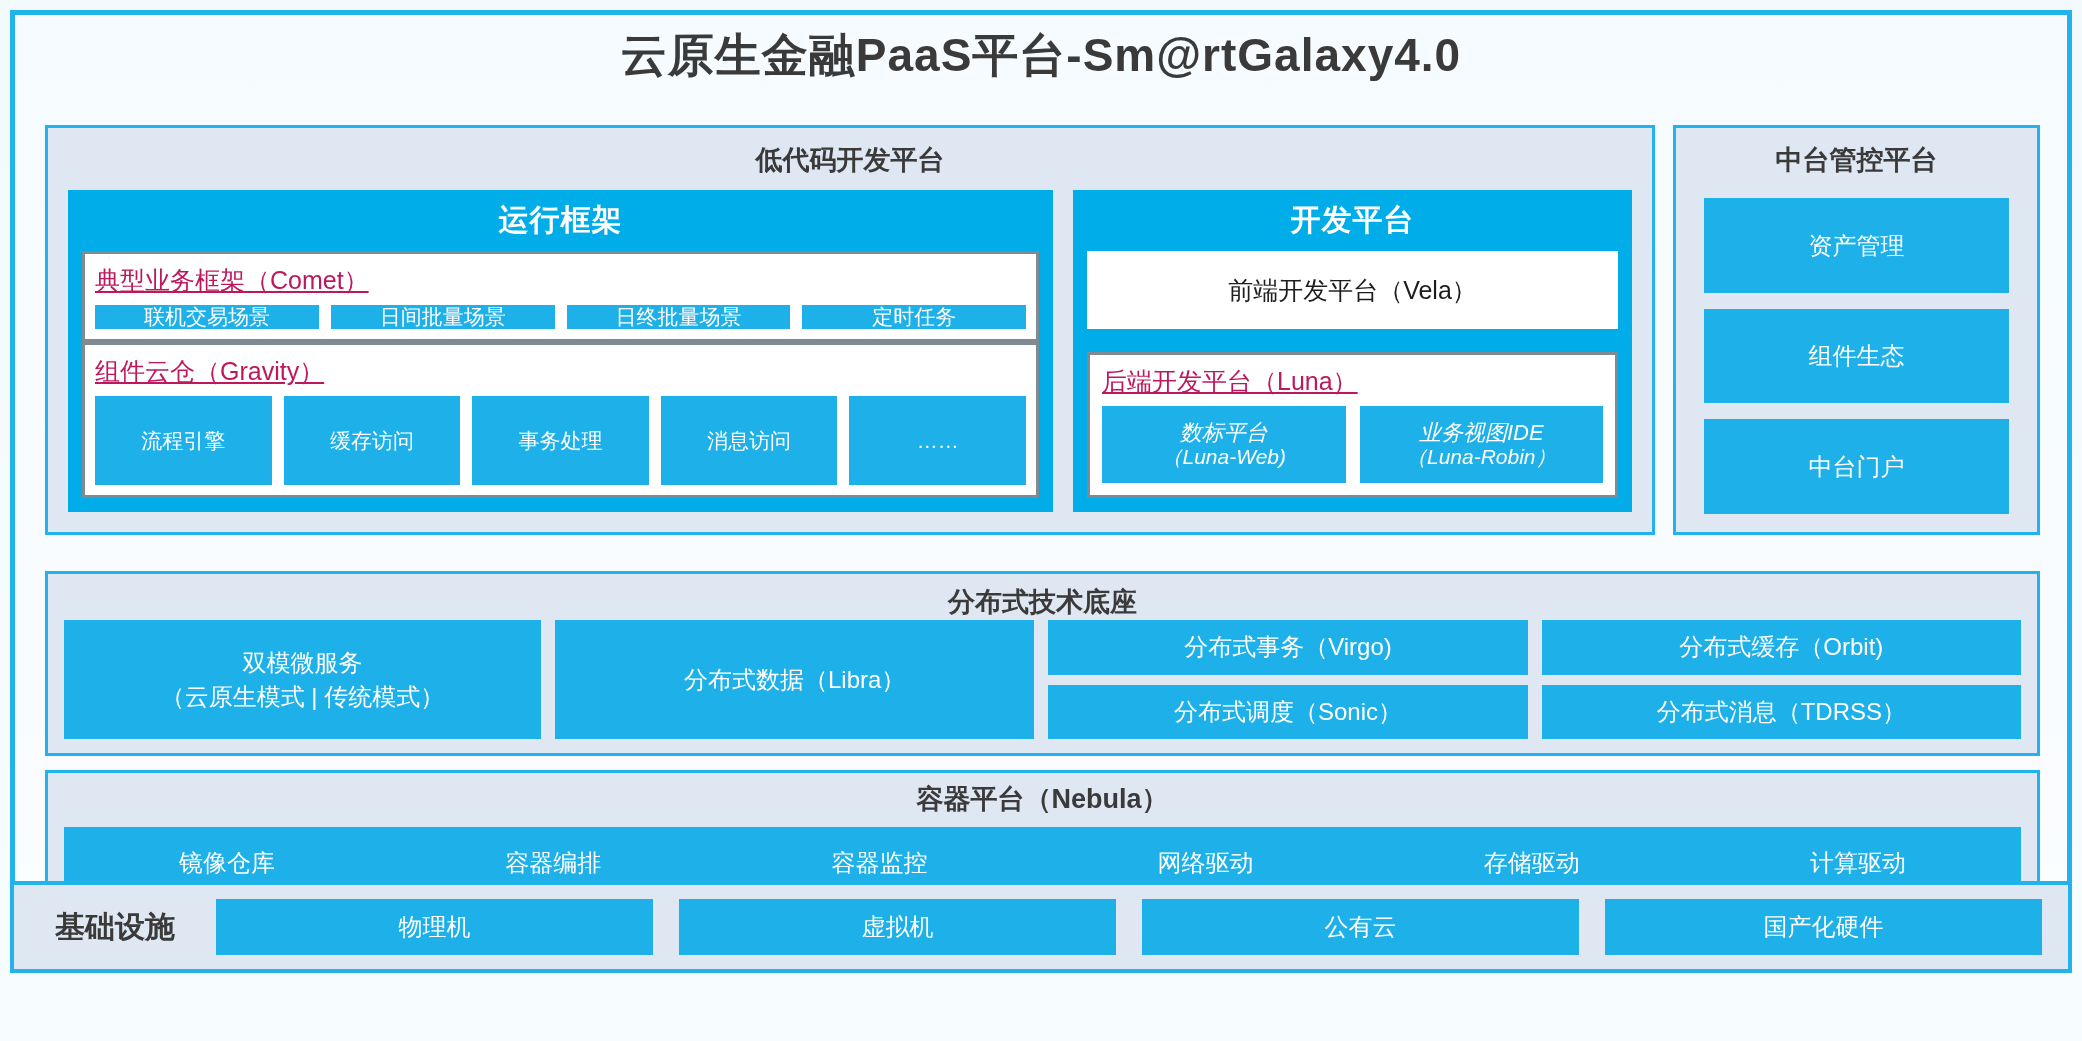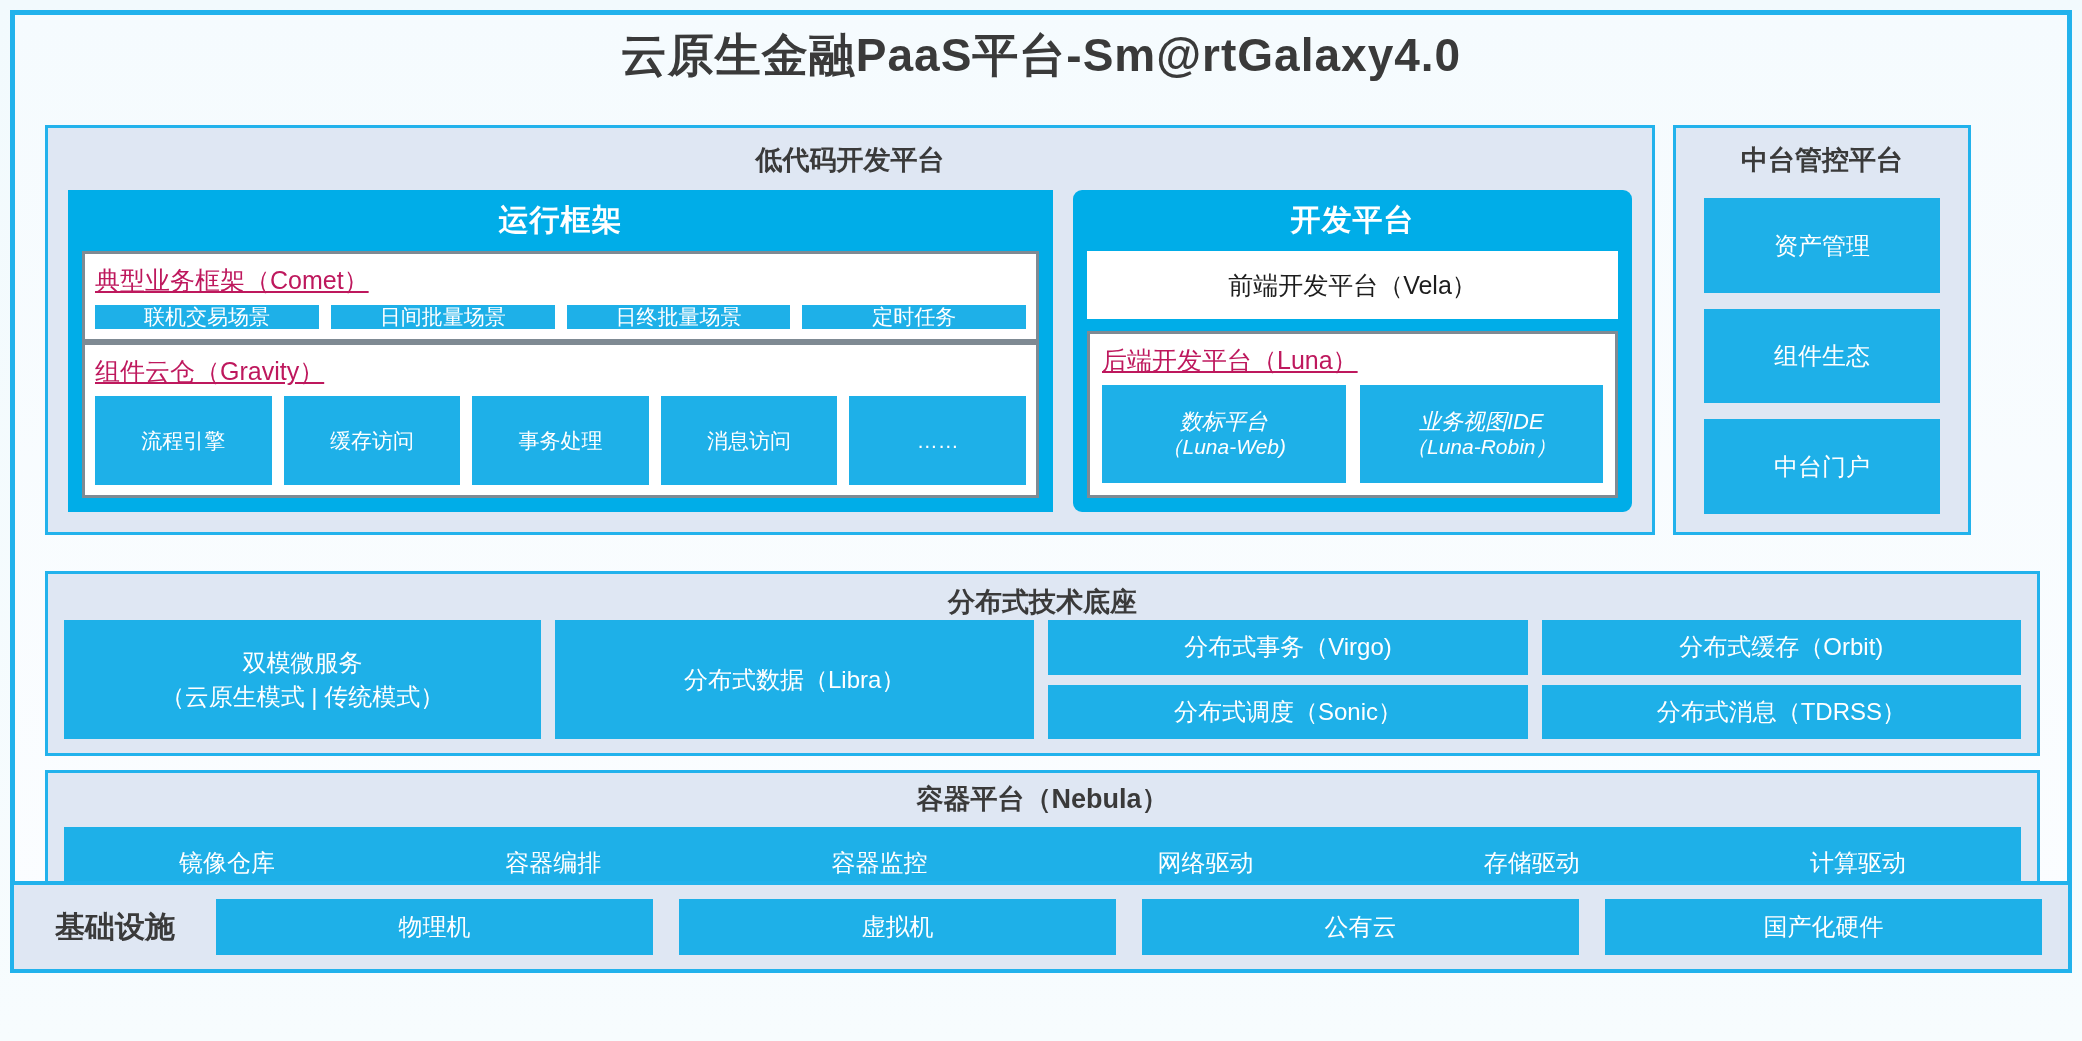--- a/index.html
+++ b/index.html
@@ -80,21 +80,21 @@
   }
   .bluecard-title {
     text-align: center;
     font-size: 30px;
     font-weight: bold;
     color: #ffffff;
     margin-bottom: 10px;
     letter-spacing: 1px;
   }
   .runtime { width: 985px; }
-  .devplat { flex: 1; border-radius: 9px; }
+  .devplat { flex: 1; }
 
   
   .whitebox {
     background: #ffffff;
     border: 3px solid #7f8a93;
     padding: 6px 10px 10px 10px;
     display: flex;
     flex-direction: column;
   }
   .whitebox-title {
@@ -119,44 +119,44 @@
     flex: 1;
     line-height: 1.15;
   }
 
   .runtime .whitebox:first-of-type { height: 120px; margin-bottom: 12px; }
   .runtime .whitebox:last-of-type  { flex: 1; }
 
   
   .vela {
     background: #ffffff;
-    height: 68px;
+    height: 78px;
     display: flex;
     align-items: center;
     justify-content: center;
     font-size: 25px;
     color: #1d1d1d;
-    margin-bottom: 12px;
+    margin-bottom: 23px;
   }
   .luna {
     flex: 1;
     background: #ffffff;
     border: 3px solid #7f8a93;
     display: flex;
     flex-direction: column;
     padding: 6px 12px 12px 12px;
   }
   .luna .whitebox-title { font-size: 25px; }
   .luna-chips { display: flex; gap: 14px; flex: 1; font-style: italic; }
   .luna-chips .chip { flex-direction: column; font-size: 22px; }
   .luna-chips .chip .sub { font-size: 21px; }
 
   
   .midoffice {
-    width: 298px; height: 410px;
+    width: 367px; height: 410px;
     padding: 14px 28px 18px 28px;
     display: flex;
     flex-direction: column;
   }
   .midoffice .panel-title { margin-bottom: 20px; }
   .midoffice-list { flex: 1; display: flex; flex-direction: column; gap: 16px; }
   .midoffice-list .chip { font-size: 24px; }
 
   
   .row2 {

